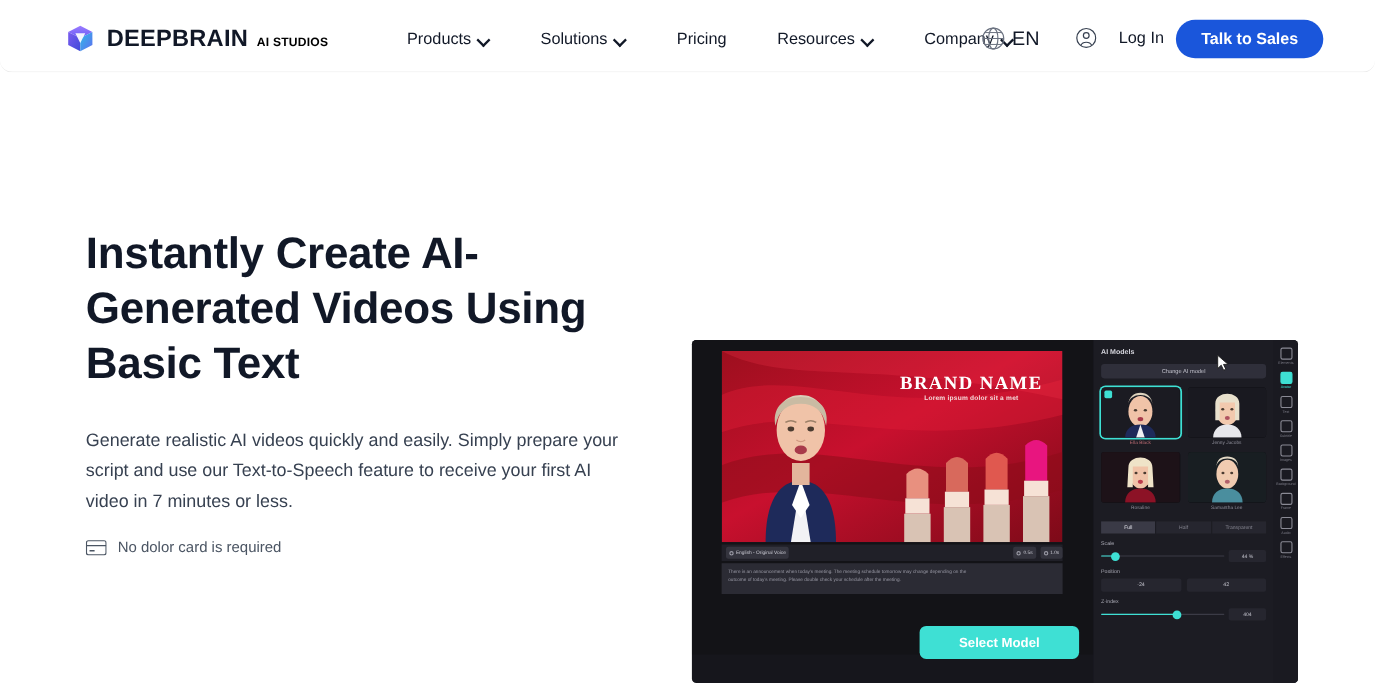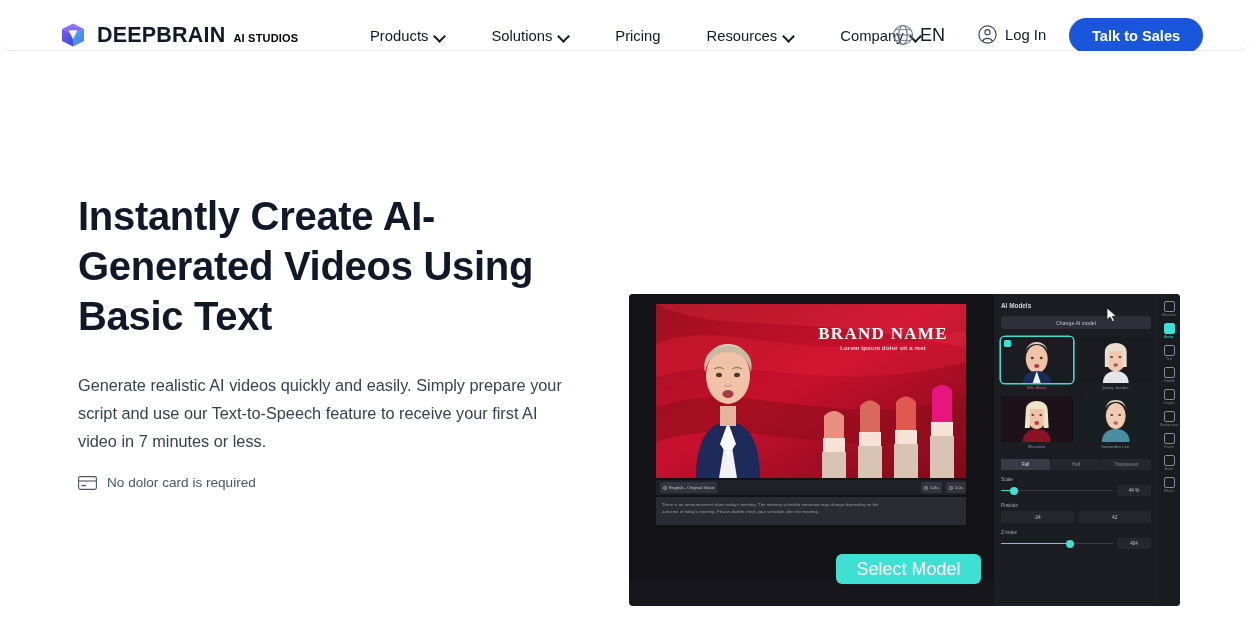--- a/index.html
+++ b/index.html
@@ -4,21 +4,21 @@
 <style>
   * { box-sizing: border-box; margin: 0; padding: 0; }
   html, body {
     width: 1250px; height: 630px;
     font-family: "Liberation Sans", sans-serif;
     background: #ffffff; overflow: hidden;
   }
 
   
   .header {
-    position: relative; width: 1250px; height: 51px;
+    position: relative; width: 1250px; height: 66px;
     background: #ffffff; border-bottom: 1px solid #ececec;
     display: flex; align-items: center; border-radius: 11px;
   }
   .logo-wrap { position: absolute; left: 60px; top: 22px; display: flex; align-items: center; gap: 11px; }
   .logo-cube { width: 26px; height: 26px; position: relative; }
   .logo-text { display: flex; align-items: baseline; gap: 8px; }
   .logo-main { font-size: 21.5px; font-weight: 700; letter-spacing: .2px; color: #111827; }
   .logo-sub  { font-size: 11px; font-weight: 700; letter-spacing: .2px; color: #000000; }
 
   .nav { position: absolute; left: 370px; top: 0; height: 71px; display: flex; align-items: center; gap: 0; }
@@ -35,21 +35,21 @@
     transform: rotate(45deg);
   }
 
   .lang-overlay {
     position: absolute; left: 889px; top: 21px;
     display: flex; align-items: center; gap: 3px; z-index: 5; cursor: pointer;
   }
   .globe { width: 28px; height: 28px; }
   .lang-label { font-size: 18px; color: #111827; font-weight: 500; }
 
-  .login { position: absolute; left: 978px; top: 25px; display: flex; align-items: center; gap: 8px; cursor: pointer; }
+  .login { position: absolute; left: 978px; top: 25px; display: flex; align-items: center; gap: 20px; cursor: pointer; }
   .avatar-ic { width: 19px; height: 19px; }
   .login-label { font-size: 14.8px; color: #111827; }
 
   .cta-sales {
     position: absolute; left: 1069px; top: 18px;
     height: 35px; padding: 0 23px; border-radius: 18px;
     background: #1a56db; color: #fff; font-size: 14.6px; font-weight: 700;
     display: flex; align-items: center; justify-content: center;
     border: none; cursor: pointer; font-family: "Liberation Sans", sans-serif;
   }
@@ -121,21 +121,21 @@
   .script-box {
     position: absolute; left: 27px; top: 203px; width: 310px; height: 28px;
     background: #2b2b34; padding: 4px 6px;
   }
   .script-line { font-size: 4.3px; line-height: 7px; color: #9a9aa6; }
 
   .select-model {
     position: absolute; left: 207px; top: 260px;
     width: 145px; height: 30px; border-radius: 6px;
     background: #3ee0d4; color: #ffffff; border: none; cursor: pointer;
-    font-size: 18px; font-weight: 400; font-family: "Liberation Sans", sans-serif;
+    font-size: 12px; font-weight: 700; font-family: "Liberation Sans", sans-serif;
     display: flex; align-items: center; justify-content: center; z-index: 9;
   }
 
   
   .panel { position: relative; width: 164px; height: 312px; background: #1c1c23; padding: 8px 7px 0 7px; }
   .panel-title { font-size: 6.4px; color: #d6d6de; font-weight: 600; margin-bottom: 7px; }
   .change-btn {
     width: 100%; height: 13px; border-radius: 3px; background: #2f2f3a;
     color: #c3c3cd; font-size: 5.2px; border: none; cursor: pointer;
     display: flex; align-items: center; justify-content: center;

